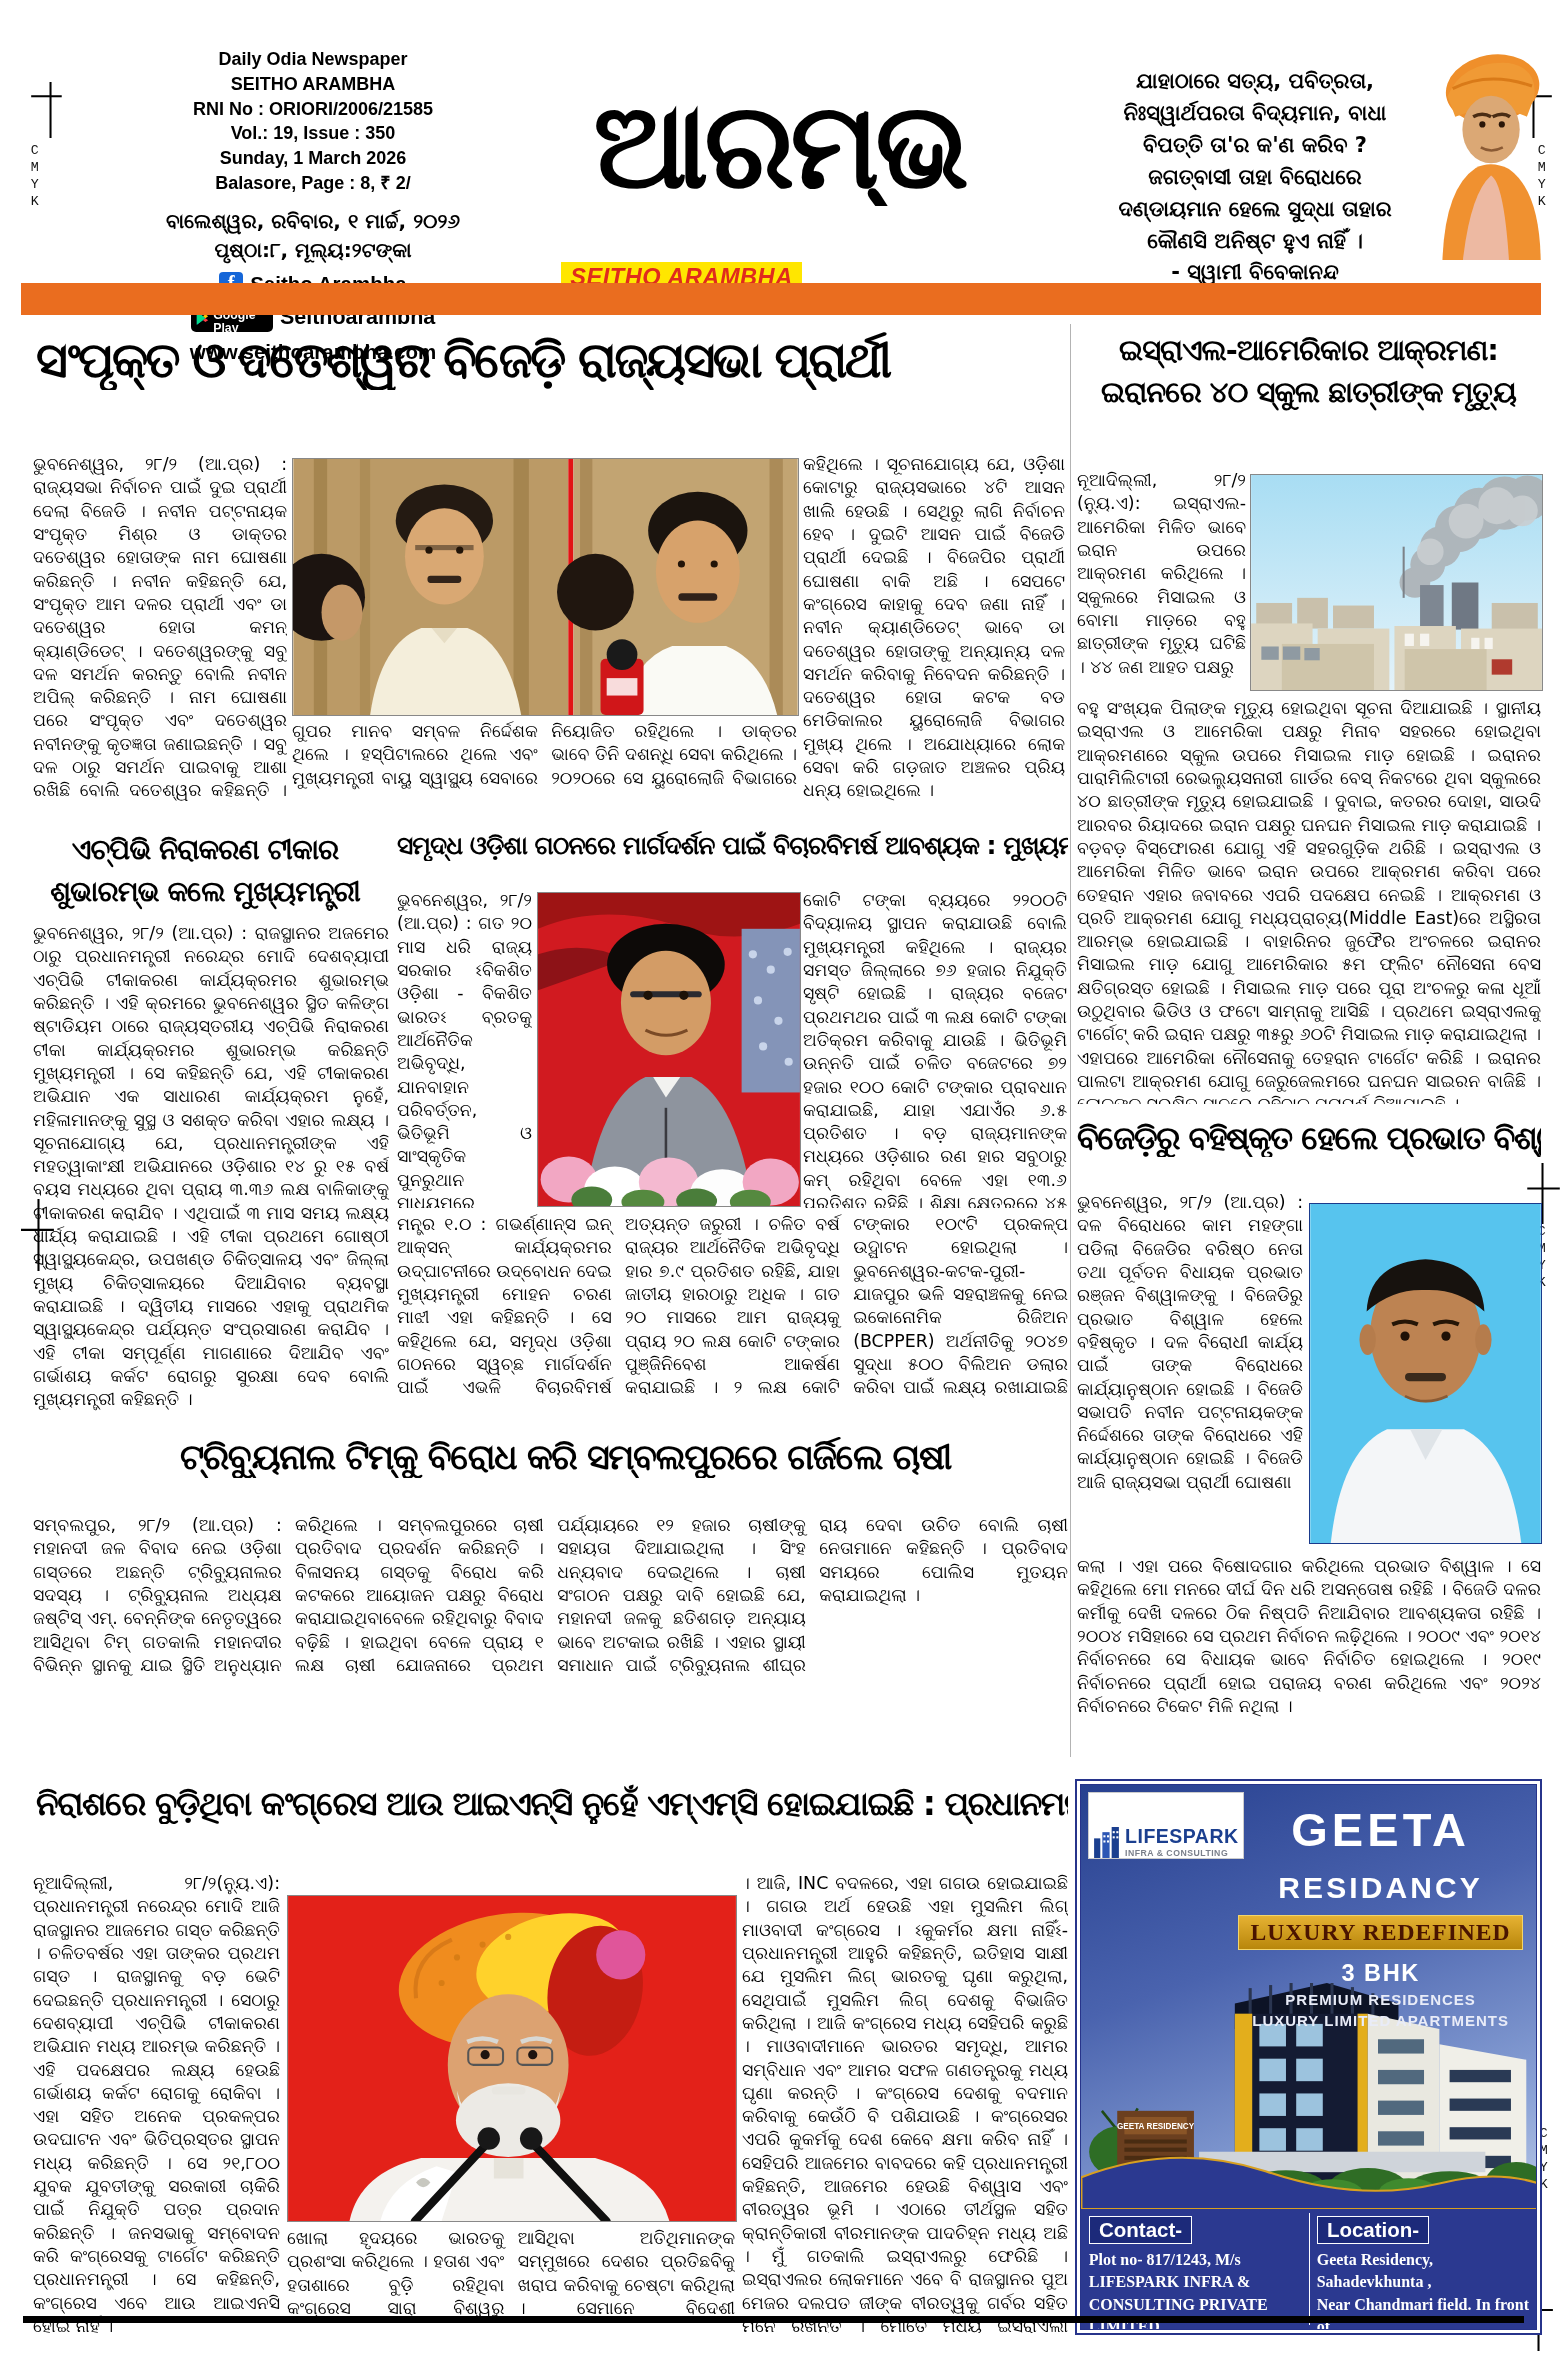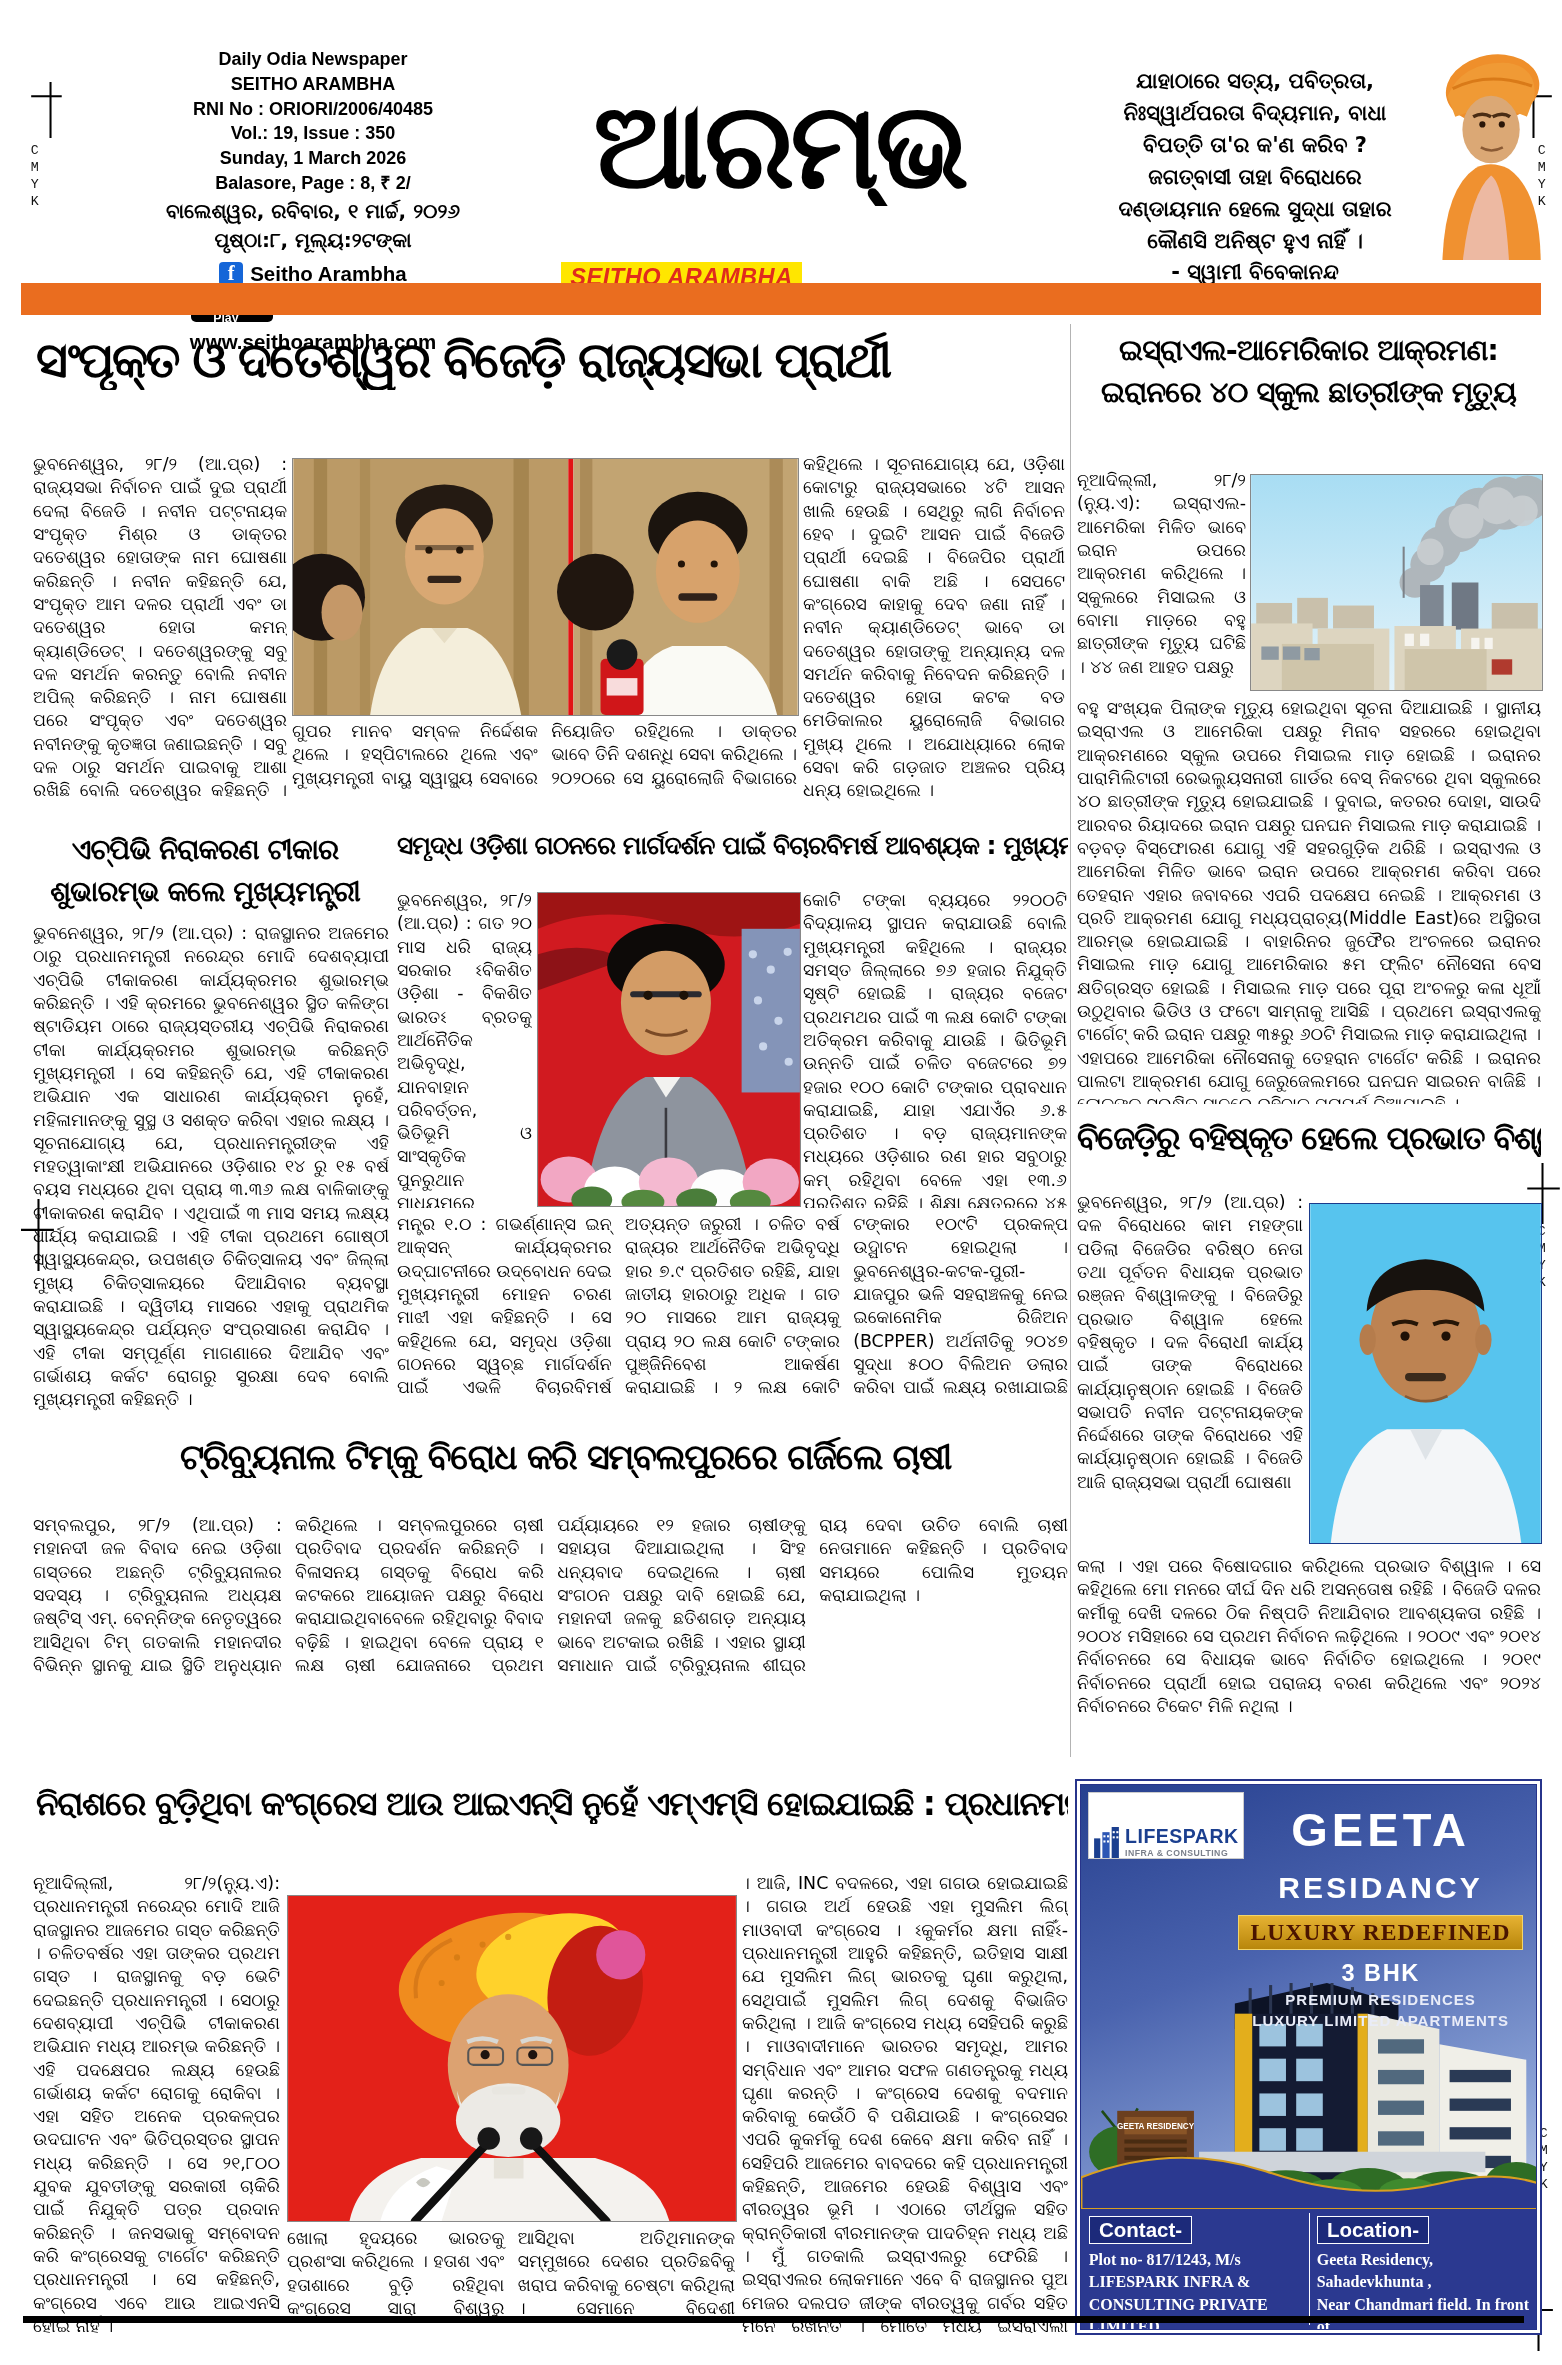--- a/index.html
+++ b/index.html
@@ -83,25 +83,25 @@
   <div class="abs reg-letters" style="left:1534px;top:1224px">CMYK</div>
   <div class="abs reg-letters" style="left:1536px;top:2126px">CMYK</div>
   <svg class="abs" style="left:1520px;top:2274px" width="36" height="77" viewBox="0 0 70 150">
       <line x1="0" y1="70" x2="64" y2="70" stroke="#000" stroke-width="4"></line>
       <line x1="36" y1="0" x2="36" y2="150" stroke="#000" stroke-width="4"></line>
     </svg>
 
   <div class="abs info eng" style="left:131px;top:47px;width:364px">
     <div class="en">Daily Odia Newspaper</div>
     <div class="en">SEITHO ARAMBHA</div>
-    <div class="en">RNI No : ORIORI/2006/40485</div>
+    <div class="en">RNI No : ORIORI/2006/21585</div>
     <div class="en">Vol.: 19, Issue : 350</div>
     <div class="en">Sunday, 1 March 2026</div>
     <div class="en">Balasore, Page : 8, ₹ 2/</div>
-    <div class="od odia" style="margin-top:1px">ବାଲେଶ୍ୱର, ରବିବାର, ୧ ମାର୍ଚ୍ଚ, ୨୦୨୬</div>
+    <div class="od odia" style="margin-top:11px">ବାଲେଶ୍ୱର, ରବିବାର, ୧ ମାର୍ଚ୍ଚ, ୨୦୨୬</div>
     <div class="od odia">ପୃଷ୍ଠା:୮, ମୂଲ୍ୟ:୨ଟଙ୍କା</div>
     <div class="inforow">
       <div class="fbic">f</div>
       <div class="en" style="font-size:20.5px">Seitho Arambha</div>
     </div>
     <div class="inforow">
       <div class="playbadge">
         <svg width="17.4" height="18.4" viewBox="0 0 34 36">
           <polygon points="2,1 24,18 2,35" fill="#00c4ff"></polygon>
           <polygon points="2,1 18,13 24,18 2,35" fill="#00e076" opacity="0.85"></polygon>

